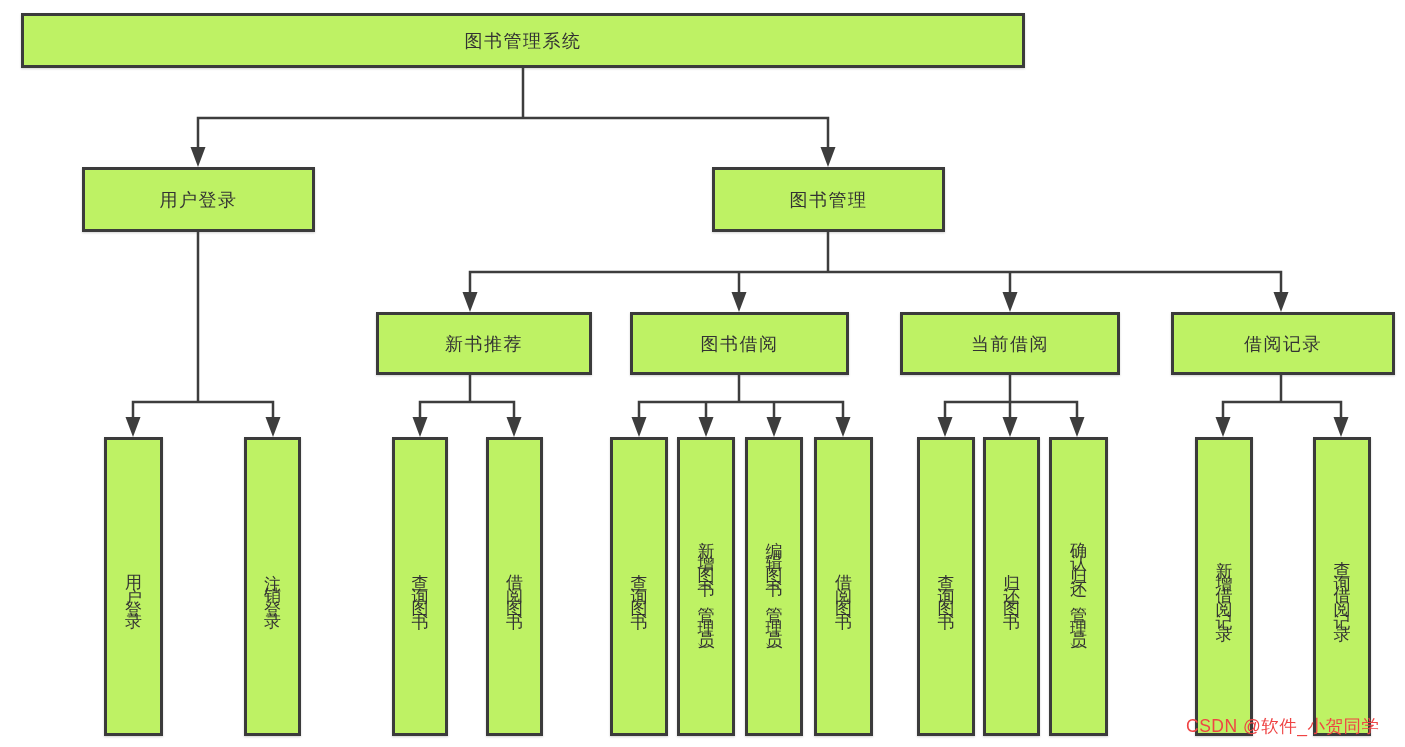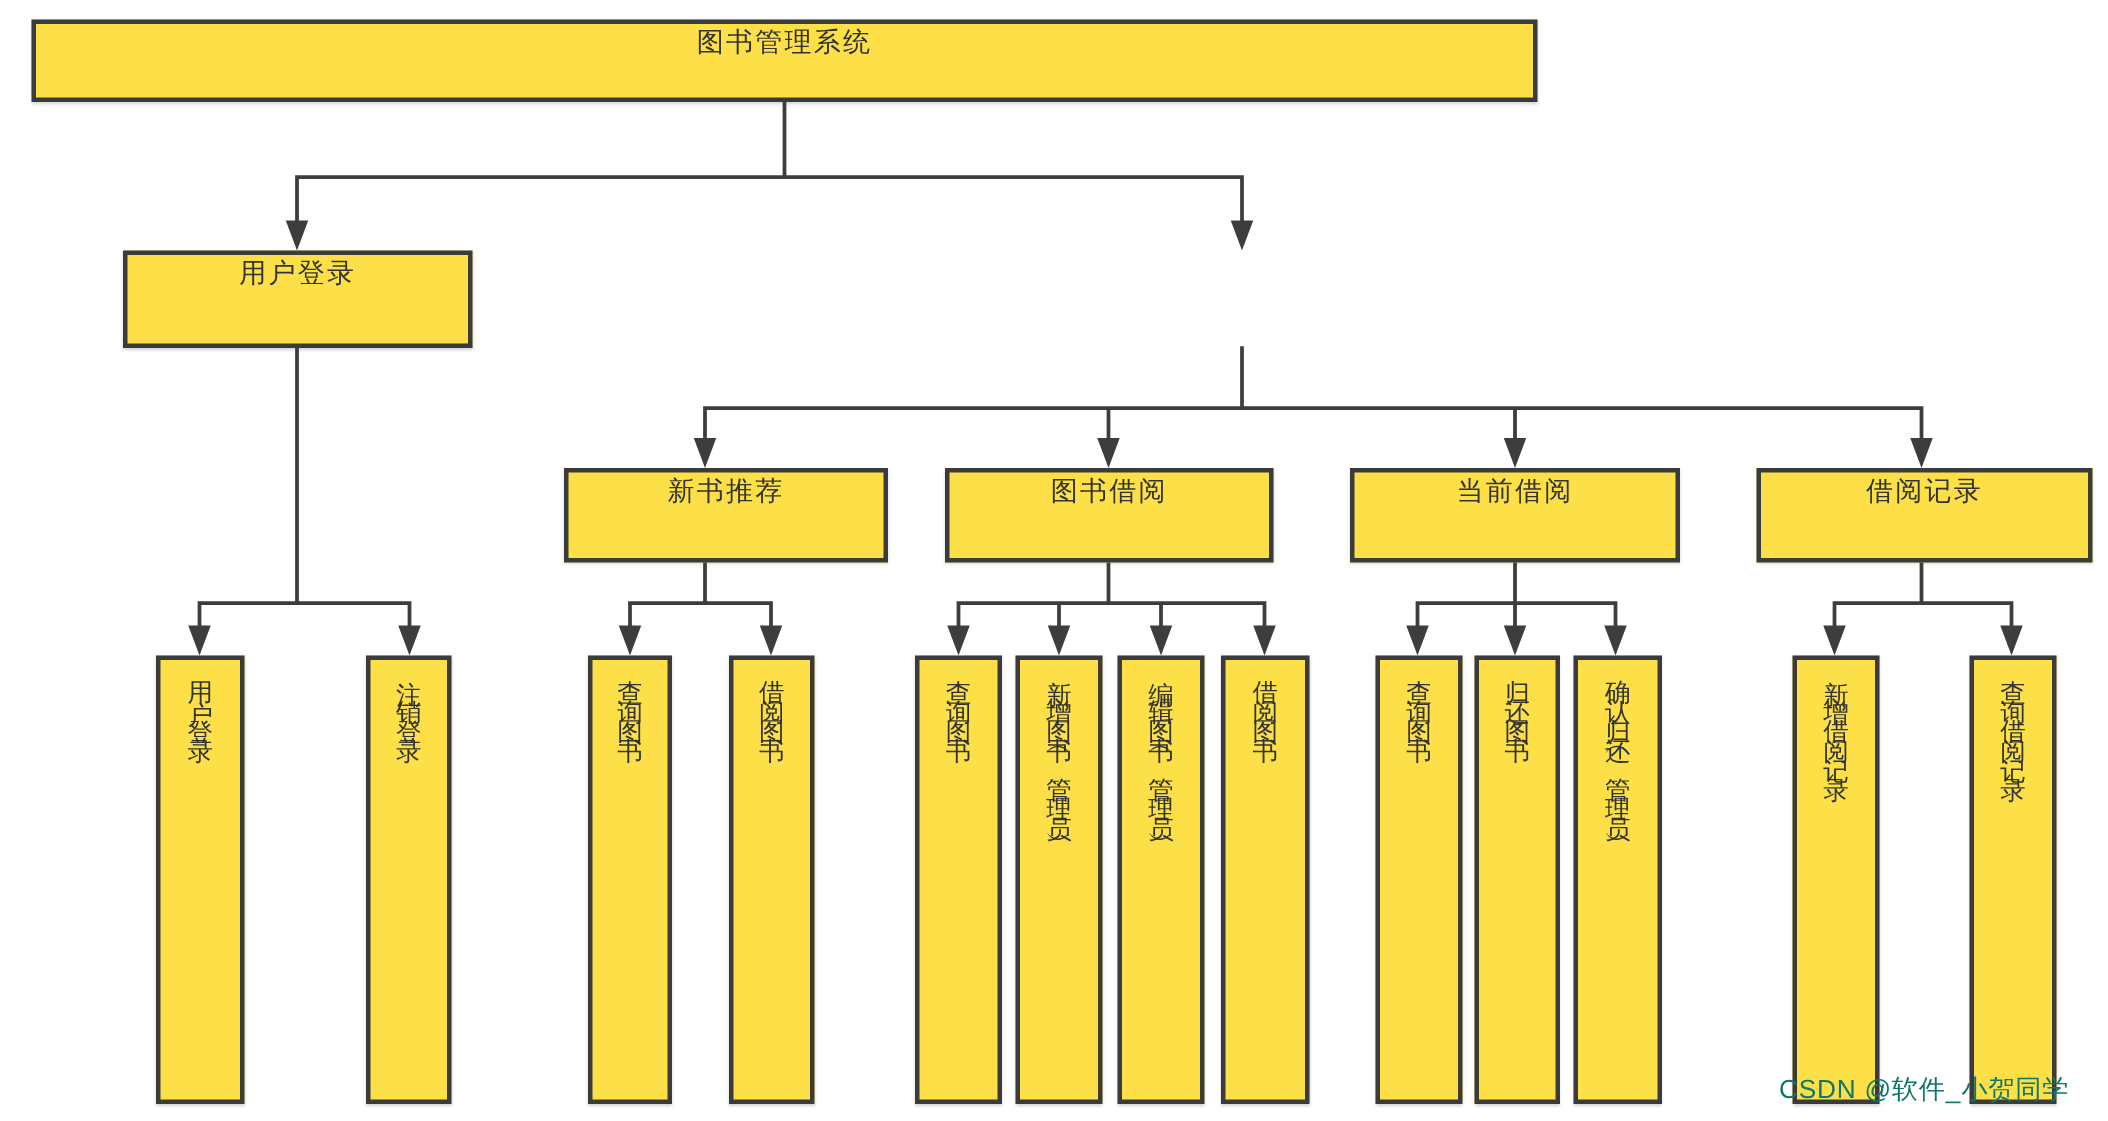--- a/index.html
+++ b/index.html
@@ -8,39 +8,39 @@
     width:1405px;height:747px;
     background:#ffffff;
     font-family:"Liberation Sans", sans-serif;
     overflow:hidden;
   }
   .wires{position:absolute;left:0;top:0;z-index:0;}
   .wires path{stroke:#3d3d3d;stroke-width:2.5;fill:none;stroke-linecap:square;}
   .wires polygon{fill:#3d3d3d;stroke:none;}
   .box{
     position:absolute;box-sizing:border-box;
-    background:#fde047;border:3px solid #3b3b3b;
-    display:flex;align-items:flex-start;justify-content:center;
+    background:#bef264;border:3px solid #3b3b3b;
+    display:flex;align-items:center;justify-content:center;
     z-index:1;
     box-shadow:0 1px 2px rgba(80,80,80,0.25);
   }
   .hbox .lbl{
     font-size:18px;color:#333333;letter-spacing:1.5px;white-space:nowrap;
   }
   .vbox .lbl{
     writing-mode:vertical-rl;
     text-orientation:mixed;
     line-height:1;
     font-size:17px;color:#333333;
     letter-spacing:13px;
     white-space:nowrap;
   }
   .watermark{
     position:absolute;left:1186px;top:714px;z-index:3;
-    font-size:17.5px;color:#0f766e;letter-spacing:0.5px;white-space:nowrap;
+    font-size:17.5px;color:#ef4444;letter-spacing:0.5px;white-space:nowrap;
   }
 </style>
 </head>
 <body>
 
 <div class="canvas">
 
   <svg class="wires" width="1405" height="747" viewBox="0 0 1405 747">
 
     <path d="M523 68 V118 M198 118 H828 M198 118 V149 M828 118 V149"></path>
@@ -76,20 +76,23 @@
     <polygon points="1215.5,417 1230.5,417 1223,437"></polygon>
     <polygon points="1333.5,417 1348.5,417 1341,437"></polygon>
   </svg>
 
   <div class="box hbox" style="left:21px;top:13px;width:1004px;height:55px">
     <span class="lbl">图书管理系统</span>
   </div>
 
   <div class="box hbox" style="left:82px;top:167px;width:233px;height:65px">
     <span class="lbl">用户登录</span>
+  </div>
+  <div class="box hbox" style="left:712px;top:167px;width:233px;height:65px">
+    <span class="lbl">图书管理</span>
   </div>
 
   <div class="box hbox" style="left:376px;top:312px;width:216px;height:63px">
     <span class="lbl">新书推荐</span>
   </div>
   <div class="box hbox" style="left:630px;top:312px;width:219px;height:63px">
     <span class="lbl">图书借阅</span>
   </div>
   <div class="box hbox" style="left:1171px;top:312px;width:224px;height:63px">
     <span class="lbl">借阅记录</span>

